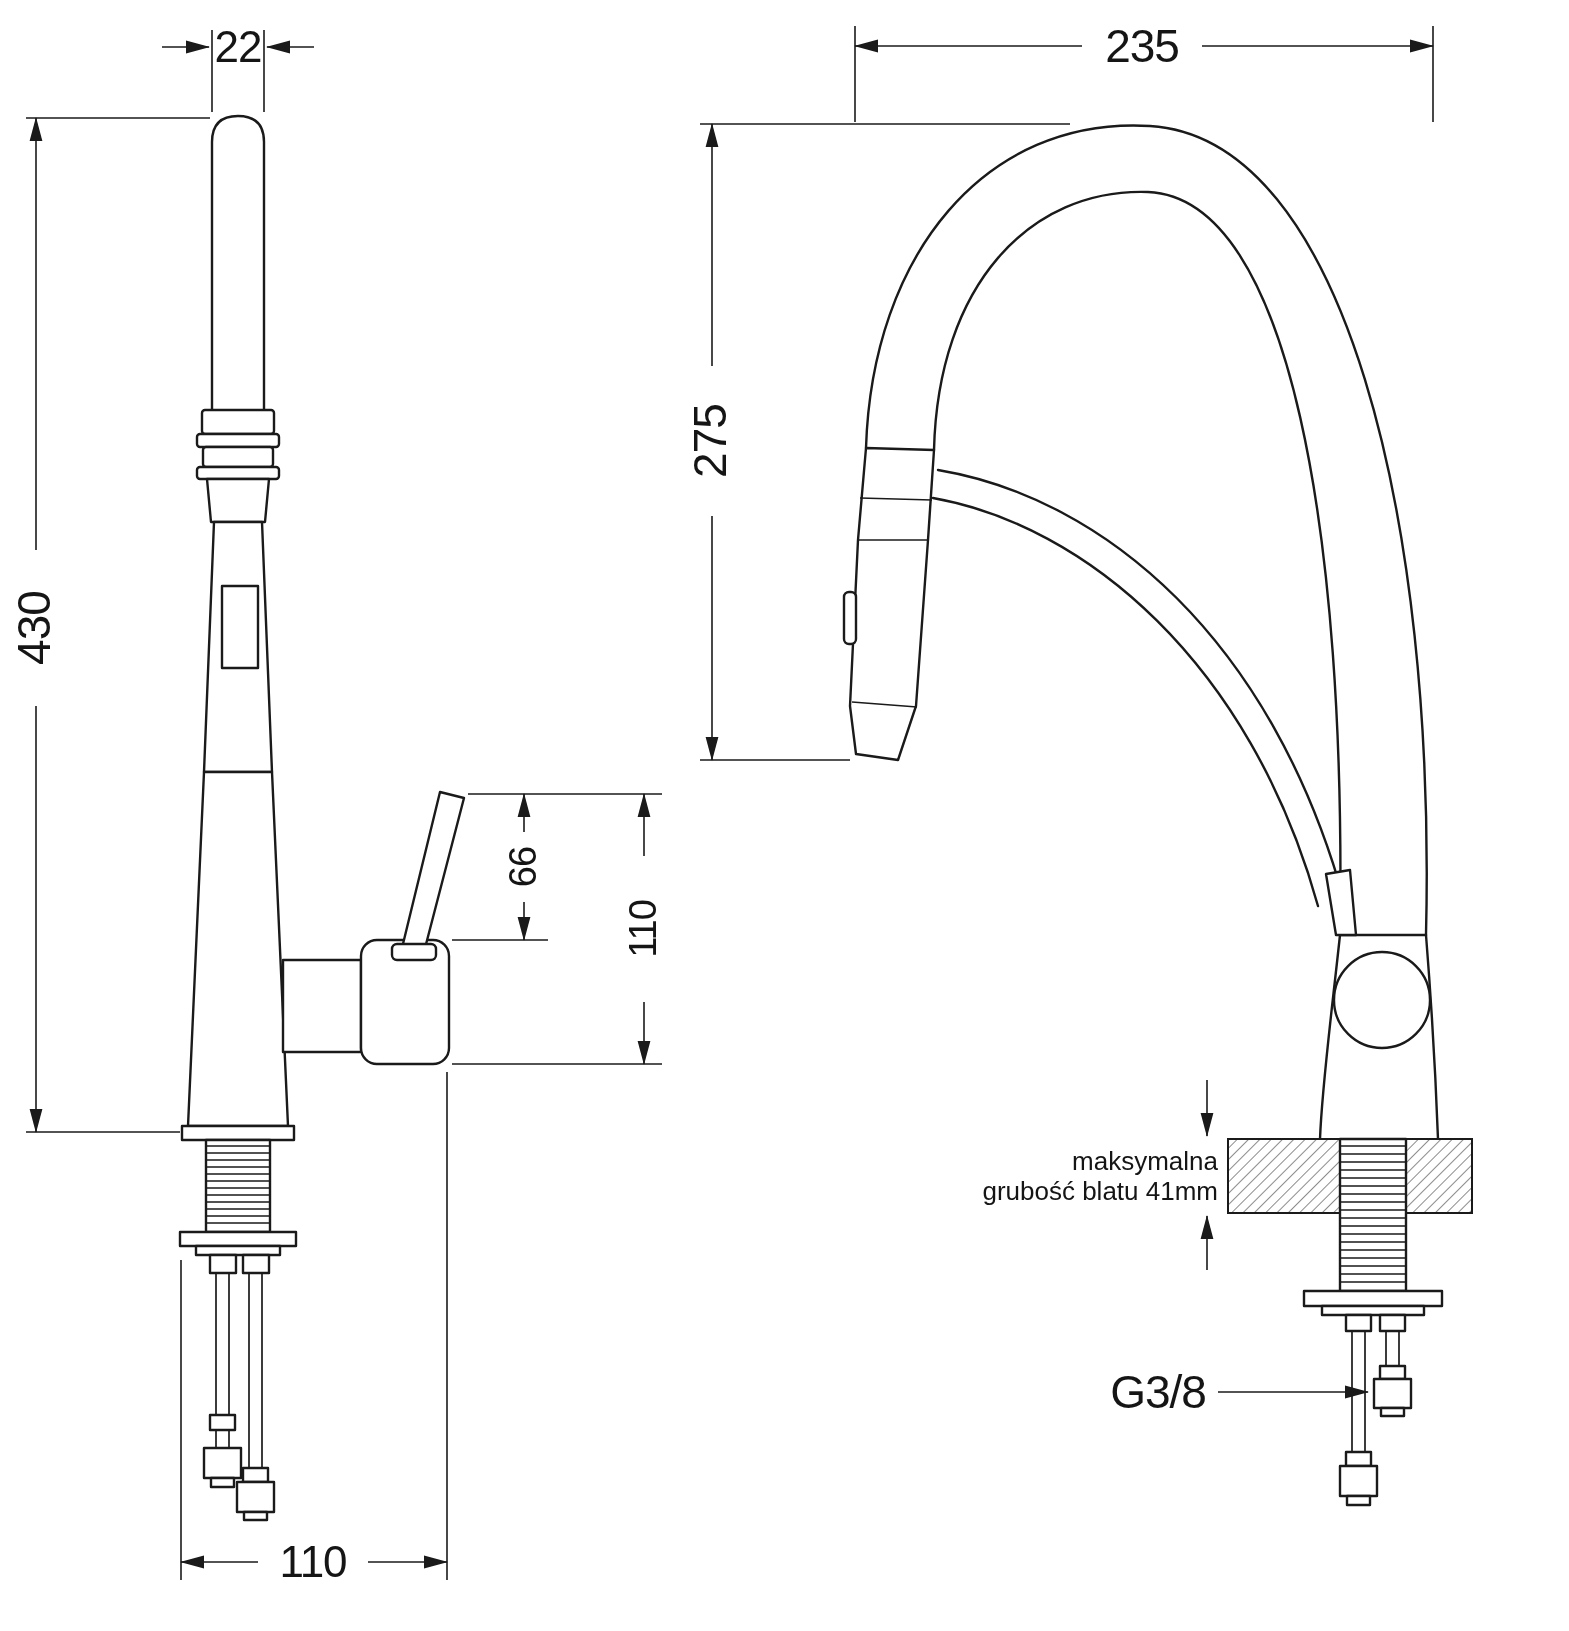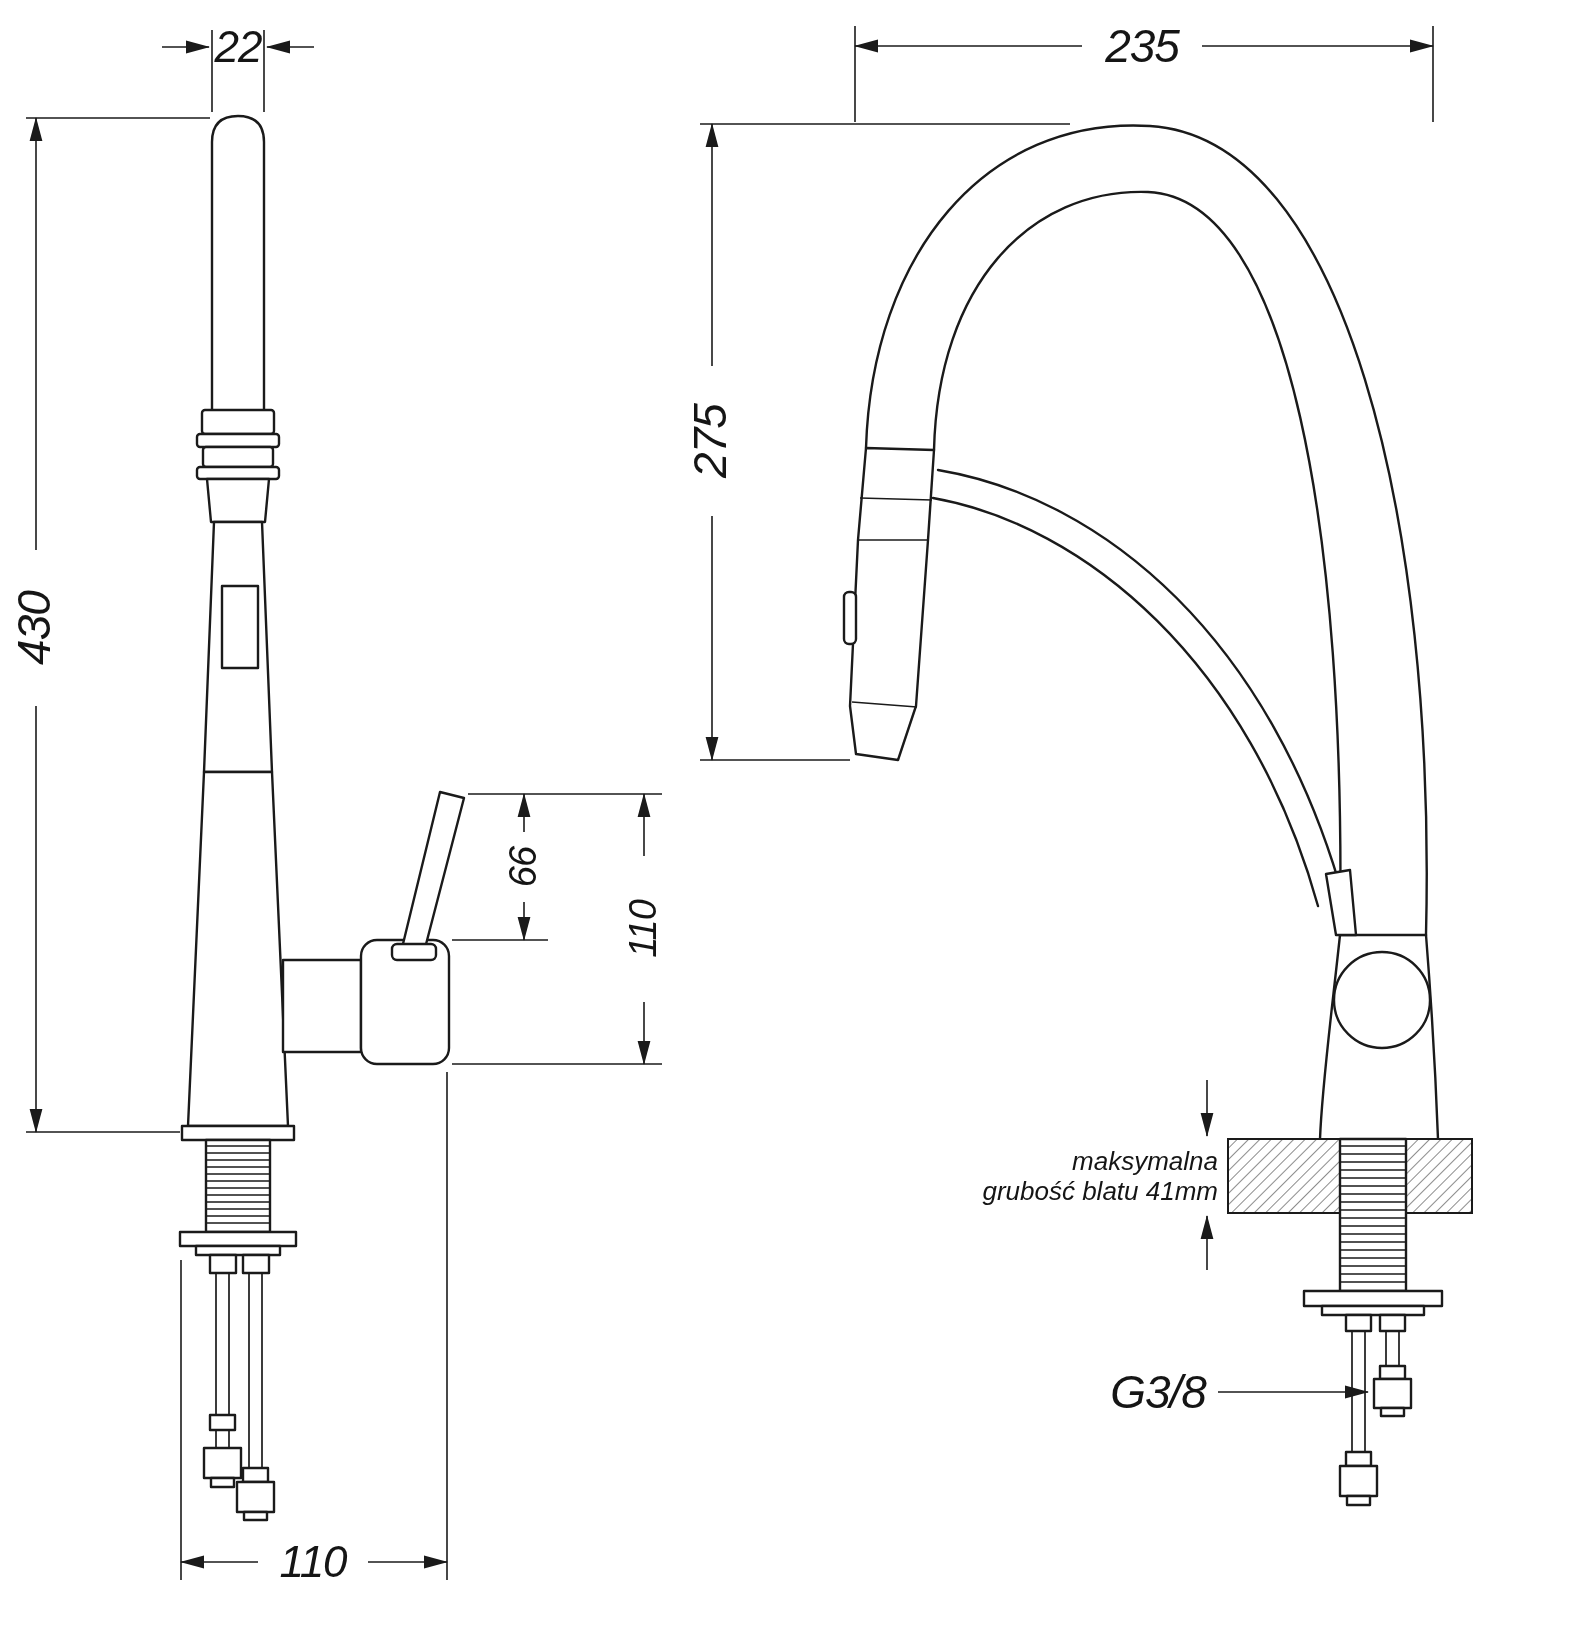--- a/index.html
+++ b/index.html
@@ -1,16 +1,16 @@
 <!DOCTYPE html>
 <html><head>
 <meta charset="utf-8">
 <style>
   html,body{margin:0;padding:0;background:#ffffff;}
-  .canvas{position:relative;width:1569px;height:1631px;background:#ffffff;font-family:"Liberation Sans",sans-serif;overflow:hidden;font-style:italic;}
+  .canvas{position:relative;width:1569px;height:1631px;background:#ffffff;font-family:"Liberation Sans",sans-serif;overflow:hidden;}
   svg{display:block}
   .ol{fill:none;stroke:#1a1a1a;stroke-width:2.4;stroke-linejoin:round;stroke-linecap:round}
   .sol{fill:#ffffff;stroke:#1a1a1a;stroke-width:2.4;stroke-linejoin:round}
   .thin{fill:none;stroke:#1a1a1a;stroke-width:1.7;stroke-linejoin:round}
   .dim{fill:none;stroke:#1a1a1a;stroke-width:1.6}
   .gap{fill:#ffffff;stroke:none}
   text{fill:#151515;font-family:"Liberation Sans",sans-serif;letter-spacing:-1px}
   .t44{font-size:44px}.t46{font-size:46px}.t38{font-size:38px}.t27{font-size:26px;letter-spacing:0}
 </style>
 </head>

